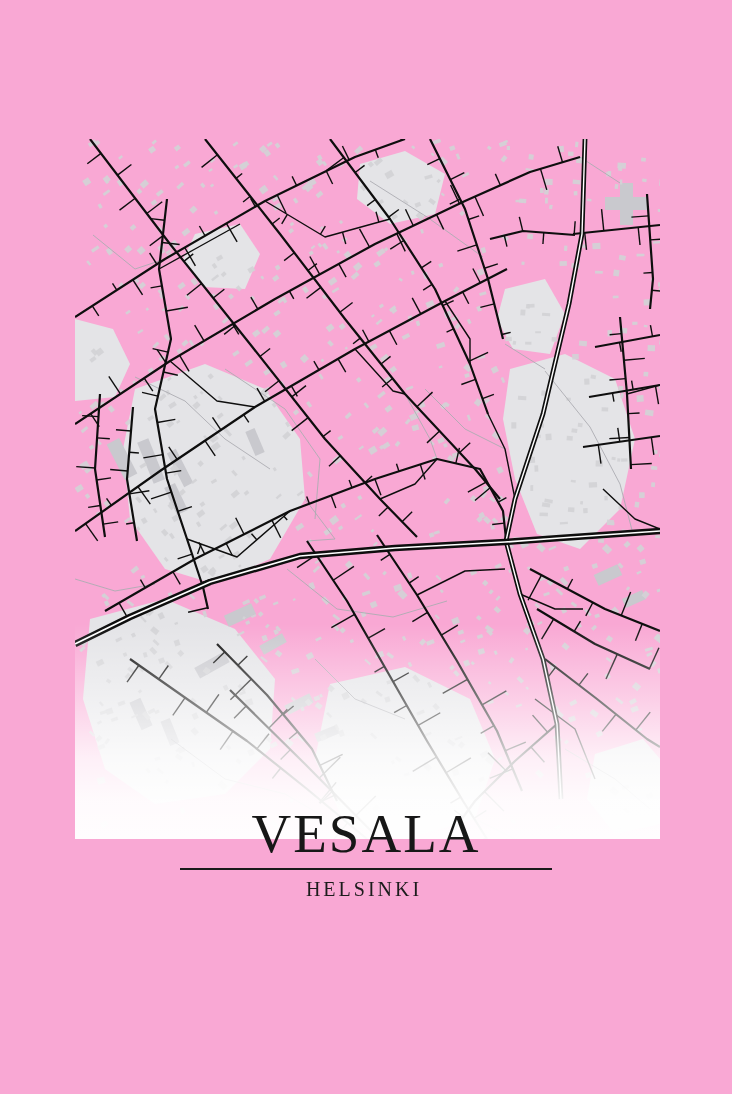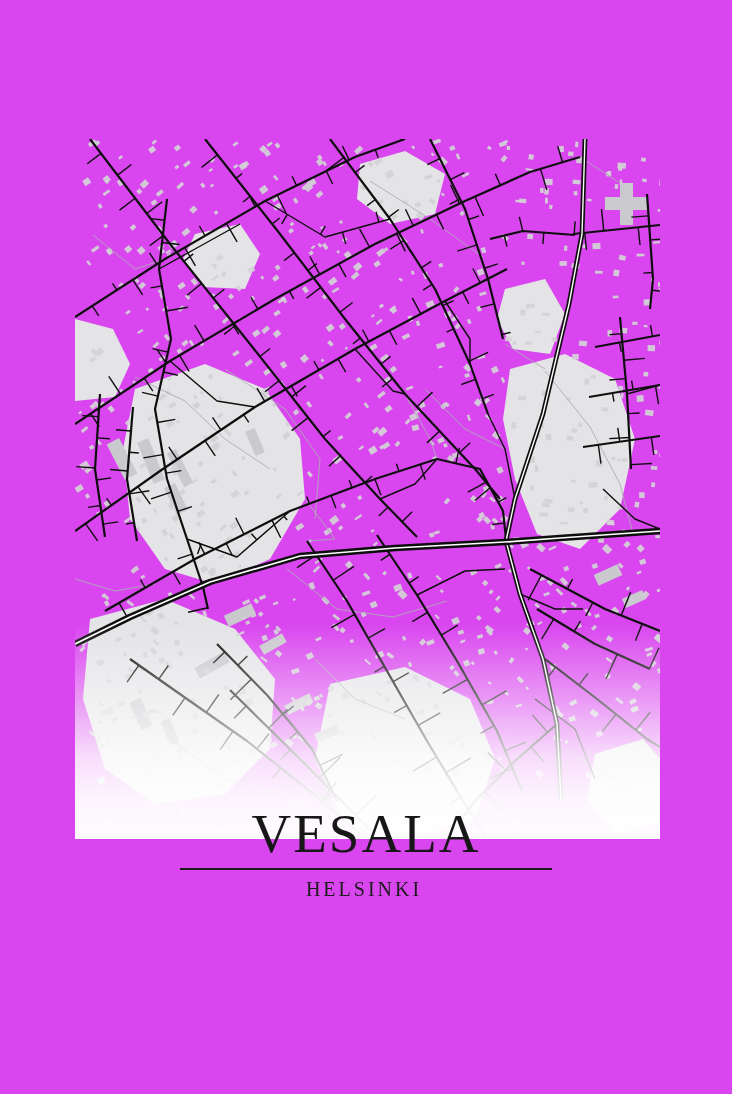--- a/index.html
+++ b/index.html
@@ -1,19 +1,19 @@
 <!DOCTYPE html>
 <html><head>
 <meta charset="utf-8">
 <style>
   html,body{margin:0;padding:0;background:#ffffff;}
   .page{
     position:relative;
     width:732px;height:1094px;
-    background:#d946ef;
+    background:#f9a8d4;
     overflow:hidden;
     font-family:"Liberation Serif","DejaVu Serif",serif;
   }
   .map-area{
     position:absolute;
     left:75px;top:139px;
     width:585px;height:700px;
   }
   .map-area svg{display:block;width:585px;height:700px;}
   .map-fade{

